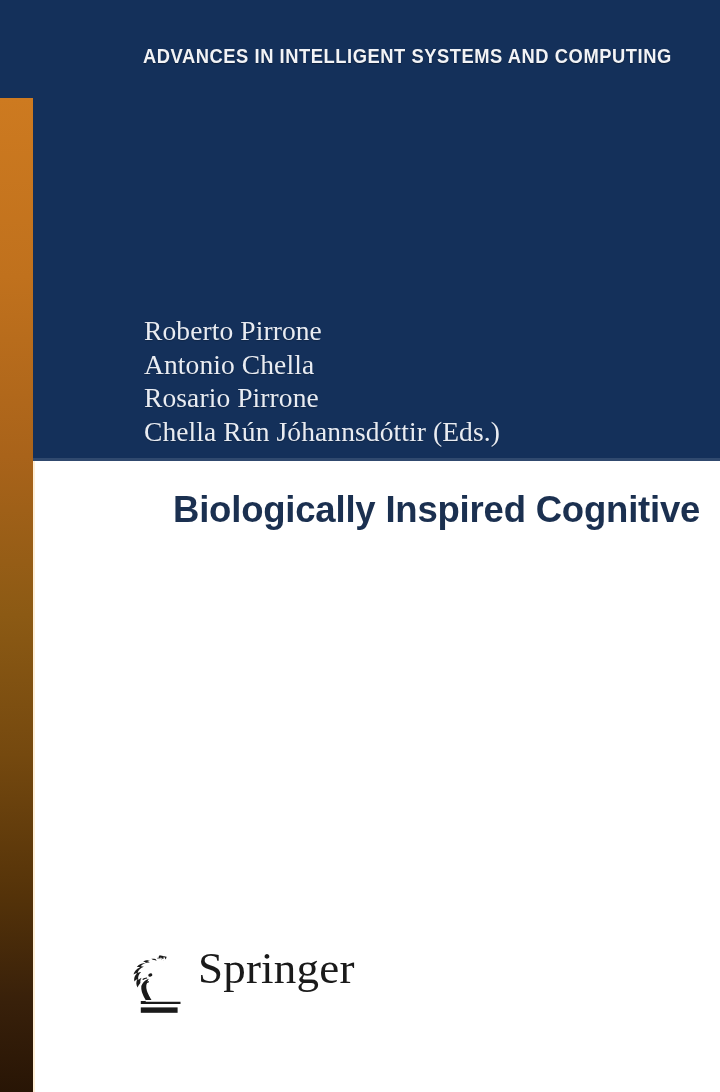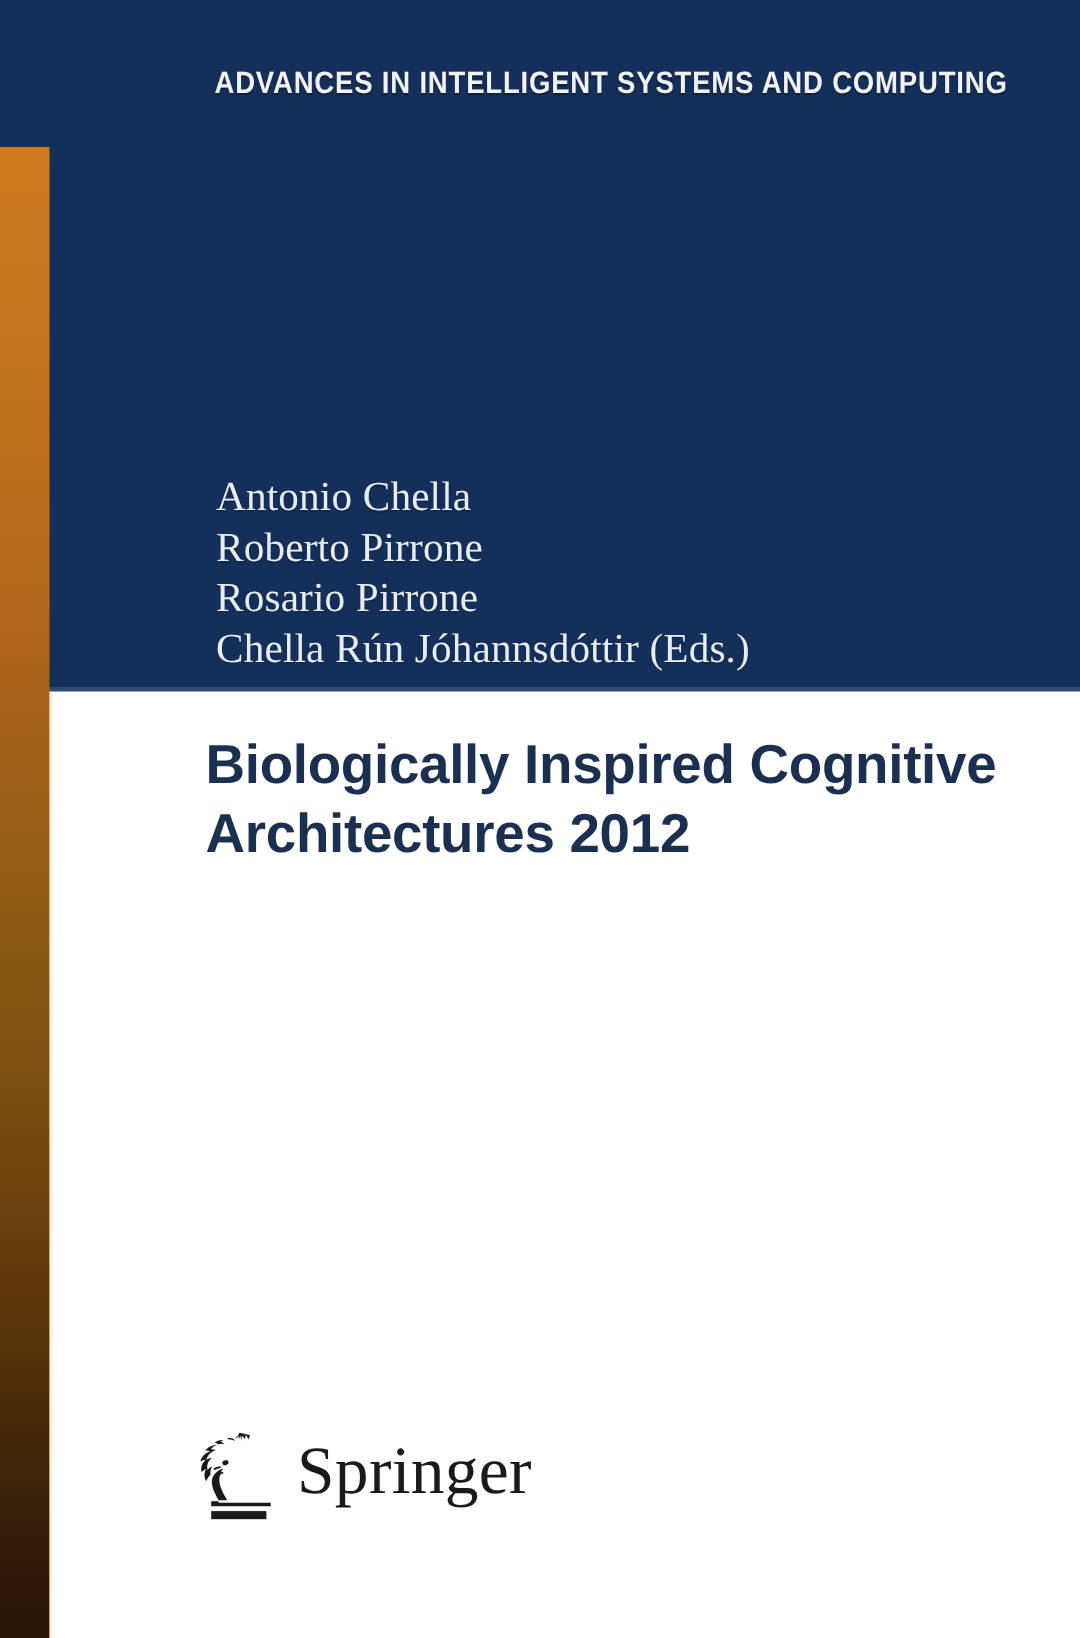--- a/index.html
+++ b/index.html
@@ -81,26 +81,26 @@
   #book-title {
     position:absolute; left:137px; top:487px;
     width:556px;
     color:#1b3050;
     font-family:"Liberation Sans Narrow","Liberation Sans",sans-serif;
     font-weight:bold;
     font-size:36.5px;
     line-height:46px;
     letter-spacing:-.2px;
   }
-  #book-title .title-line { display:block; white-space:nowrap; }
+  #book-title .title-line { display:block; white-space:nowrap;margin-left:36px; }
 
   
   #springer-logo {
     position:absolute; left:128px; top:952px;
-    display:flex; align-items:center; gap:8px;
+    display:flex; align-items:flex-start; gap:8px;
   }
   #knight-mark { display:block; width:62px; height:68px; }
   #springer-wordmark {
     font-family:"Liberation Serif","DejaVu Serif",serif;
     font-size:45px;
     line-height:45px;
     color:#1a1a1a;
     letter-spacing:.2px;
     position:relative;
     top:-6px;
@@ -115,29 +115,28 @@
 
   <div id="accent-stripe"></div>
   <div id="stripe-edge-hi"></div>
 
   <div id="series-banner">
     <span id="series-title">ADVANCES IN INTELLIGENT SYSTEMS AND COMPUTING</span>
 
   </div>
 
   <div id="editors">
+    <span class="editor-line">Roberto Pirrone</span>
     <span class="editor-line">Antonio Chella</span>
-    <span class="editor-line">Roberto Pirrone</span>
     <span class="editor-line">Rosario Pirrone</span>
     <span class="editor-line">Chella Rún Jóhannsdóttir (Eds.)</span>
   </div>
 
   <div id="book-title">
     <span class="title-line">Biologically Inspired Cognitive</span>
-    <span class="title-line">Architectures 2012</span>
   </div>
 
   <div id="springer-logo">
     <svg id="knight-mark" viewBox="0 0 62 68" aria-hidden="true">
       <g fill="#1a1a1a">
         <path d="M31.6 3.2c-.5 1.3-1.4 2.4-2.7 3.3 1.2.1 2.1.5 2.7 1.2.2-.6.5-1.1.9-1.5-.3 1.1-.3 2.1-.1 3.1 1.1-.7 2.2-1 3.4-.9-.8.5-1.4 1.2-1.8 2 1.9-.3 3.7.1 5.3 1.2 2.6 1.8 4.3 4.6 5.1 8.3.5 2.3.6 5 .4 8.1-.1 1.3-.1 2.4.1 3.3.2.9.6 2 1.3 3.3.9 1.7 1.5 3.1 1.8 4.1.4 1.4.5 3 .3 4.8-.2 1.6-.6 3.4-1.4 5.4h5.6v3.2H12.8v-3.2h5.4c-1-1.7-1.9-3.2-2.5-4.5-.8-1.6-1.4-3.1-1.8-4.4-.6-2-.8-3.9-.6-5.7.2-1.5.7-3.2 1.6-5-1.2.6-2.2 1.4-3.1 2.4-.9 1-1.7 2.3-2.3 3.8-.8-1.4-1.2-2.8-1.2-4.2 0-1.5.4-2.9 1.2-4.2-1.2.5-2.2 1.3-3.1 2.3-.4-1.5-.4-3 .1-4.4.5-1.4 1.4-2.7 2.7-3.8-1.3.1-2.5.5-3.6 1.2.3-1.6 1.1-3 2.2-4.2 1.1-1.2 2.6-2.1 4.3-2.7-1-.4-2.1-.5-3.3-.4.9-1.3 2.2-2.3 3.8-3 1.6-.7 3.5-1 5.5-1-.8-.7-1.8-1.2-3-1.5 1.4-1 3-1.5 4.8-1.6 1.8-.1 3.6.3 5.5 1.1-.4-.9-1.1-1.7-2-2.3 1.3-.3 2.6-.2 3.9.2 1.3.4 2.5 1.2 3.6 2.2-.1-1.1-.4-2.1-1-3 1.3.3 2.4 1 3.3 2 .2-.9.2-1.8-.1-2.8.9.5 1.6 1.2 2.1 2.1.4-.9.6-1.9.5-2.9.9.8 1.5 1.8 1.8 3 .6-.8 1-1.8 1.1-2.9z"></path>
       </g>
       <g fill="#ffffff">
         <path d="M31.5 7.4c-1.1-.9-2.6-1.2-4.4-.8.7.6 1.2 1.3 1.5 2.1-1.7-.8-3.4-1.1-5.1-1-1.7.1-3.2.5-4.5 1.3 1.1.3 2 .8 2.7 1.5-2-.1-3.8.2-5.4.9-1.6.7-2.8 1.6-3.7 2.8 1.2-.1 2.3.1 3.3.5-1.7.6-3.1 1.5-4.2 2.6-1.1 1.1-1.8 2.4-2.1 3.8 1.1-.6 2.3-1 3.6-1.1-1.3 1.1-2.2 2.3-2.7 3.7-.5 1.4-.5 2.8-.1 4.2.9-1 1.9-1.7 3.1-2.2-.8 1.3-1.2 2.6-1.2 4 0 1.3.4 2.6 1.1 3.9.6-1.4 1.4-2.6 2.3-3.6 1-1 2.1-1.8 3.4-2.4l1.7-.8-.9 1.6c-.9 1.8-1.4 3.5-1.6 5-.2 1.7 0 3.5.6 5.4.4 1.3 1 2.7 1.8 4.3.6 1.2 1.4 2.6 2.3 4.2l.5.8h-5.8v1.7h36.8V47h-5.9l.4-1.1c.8-1.9 1.2-3.6 1.4-5.2.2-1.7.1-3.2-.3-4.5-.3-1-.9-2.3-1.7-4-.7-1.4-1.2-2.5-1.4-3.5-.2-1-.2-2.2-.1-3.6.2-3 .1-5.6-.4-7.8-.8-3.5-2.3-6.1-4.7-7.8-1.5-1-3.1-1.4-4.8-1.1l-1.7.3 1-1.4c.2-.3.5-.6.8-.9-.9.1-1.8.4-2.5.9l-1.4.9-.3-1.6c-.1-.6-.2-1.2-.2-1.8-.1.2-.2.4-.2.6l-.5 1.6-1-1.3c-.3-.4-.8-.8-1.4-1z"></path>
       </g>

